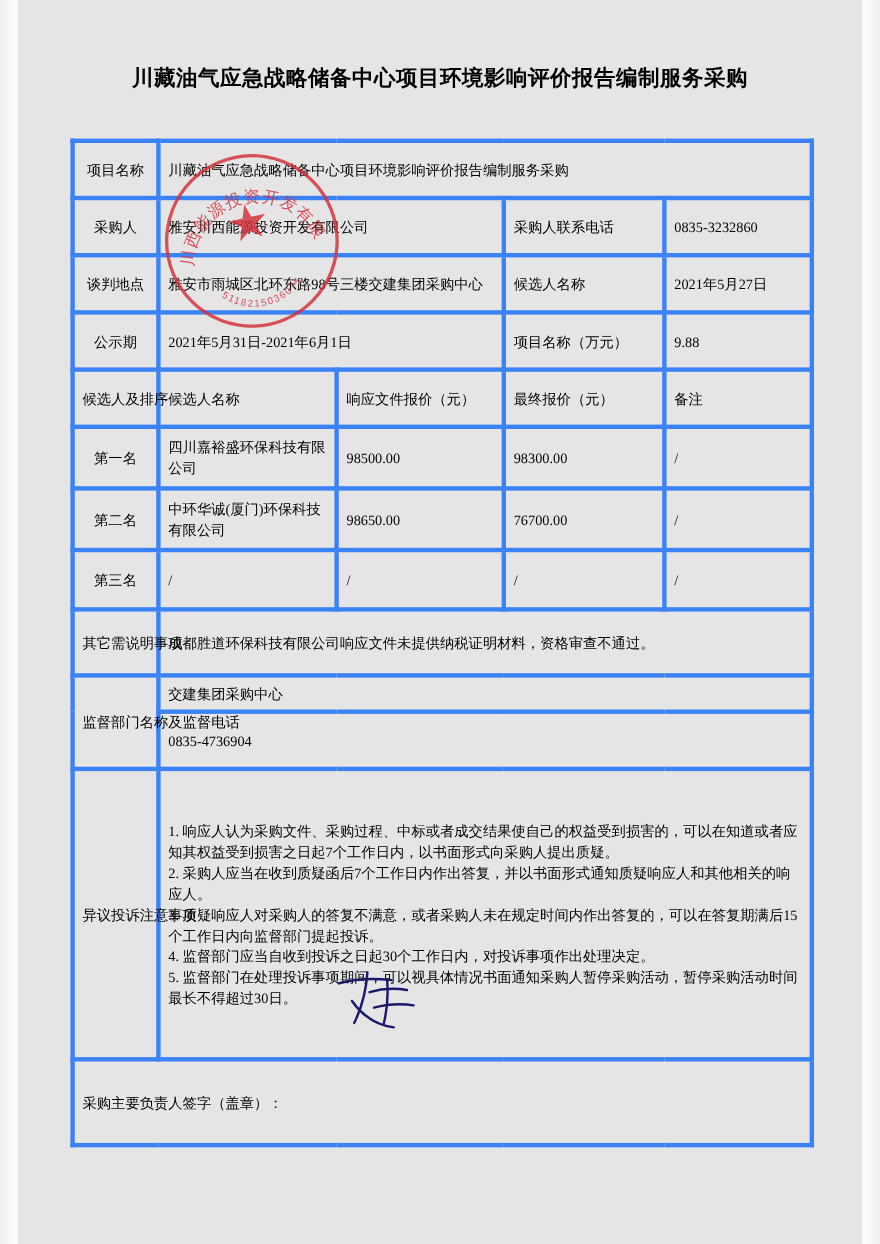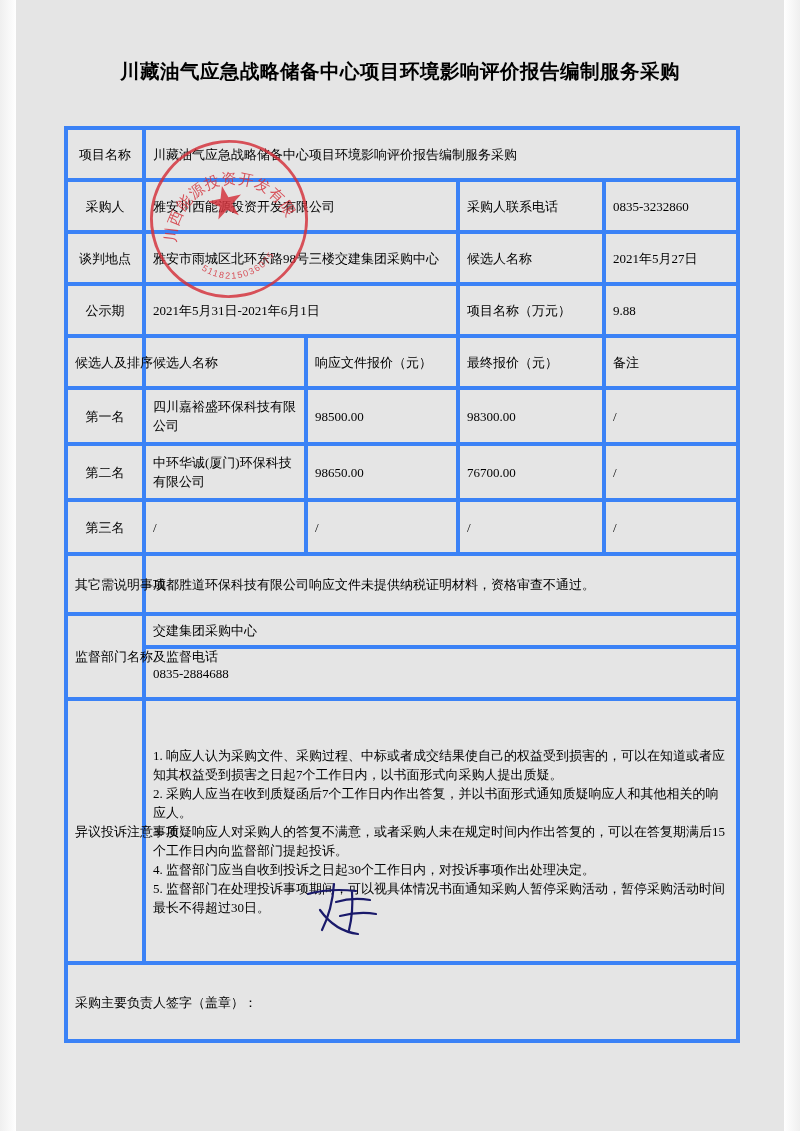--- a/index.html
+++ b/index.html
@@ -215,21 +215,21 @@
       </tr>
       <tr>
         <td class="lbl" style="height:46px">其它需说明事项</td>
         <td class="lft cellpad" colspan="4">成都胜道环保科技有限公司响应文件未提供纳税证明材料，资格审查不通过。</td>
       </tr>
       <tr>
         <td class="lbl" rowspan="2" style="height:38px">监督部门名称及监督电话</td>
         <td class="ctr" colspan="4">交建集团采购中心</td>
       </tr>
       <tr>
-        <td class="ctr" colspan="4" style="height:38px">0835-2884688</td>
+        <td class="ctr" colspan="4" style="height:38px">0835-4736904</td>
       </tr>
       <tr>
         <td class="lbl" style="height:250px">异议投诉注意事项</td>
         <td class="notes" colspan="4">
           <p>1. 响应人认为采购文件、采购过程、中标或者成交结果使自己的权益受到损害的，可以在知道或者应知其权益受到损害之日起7个工作日内，以书面形式向采购人提出质疑。</p>
           <p>2. 采购人应当在收到质疑函后7个工作日内作出答复，并以书面形式通知质疑响应人和其他相关的响应人。</p>
           <p>3. 质疑响应人对采购人的答复不满意，或者采购人未在规定时间内作出答复的，可以在答复期满后15个工作日内向监督部门提起投诉。</p>
           <p>4. 监督部门应当自收到投诉之日起30个工作日内，对投诉事项作出处理决定。</p>
           <p>5. 监督部门在处理投诉事项期间，可以视具体情况书面通知采购人暂停采购活动，暂停采购活动时间最长不得超过30日。</p>
         </td>

